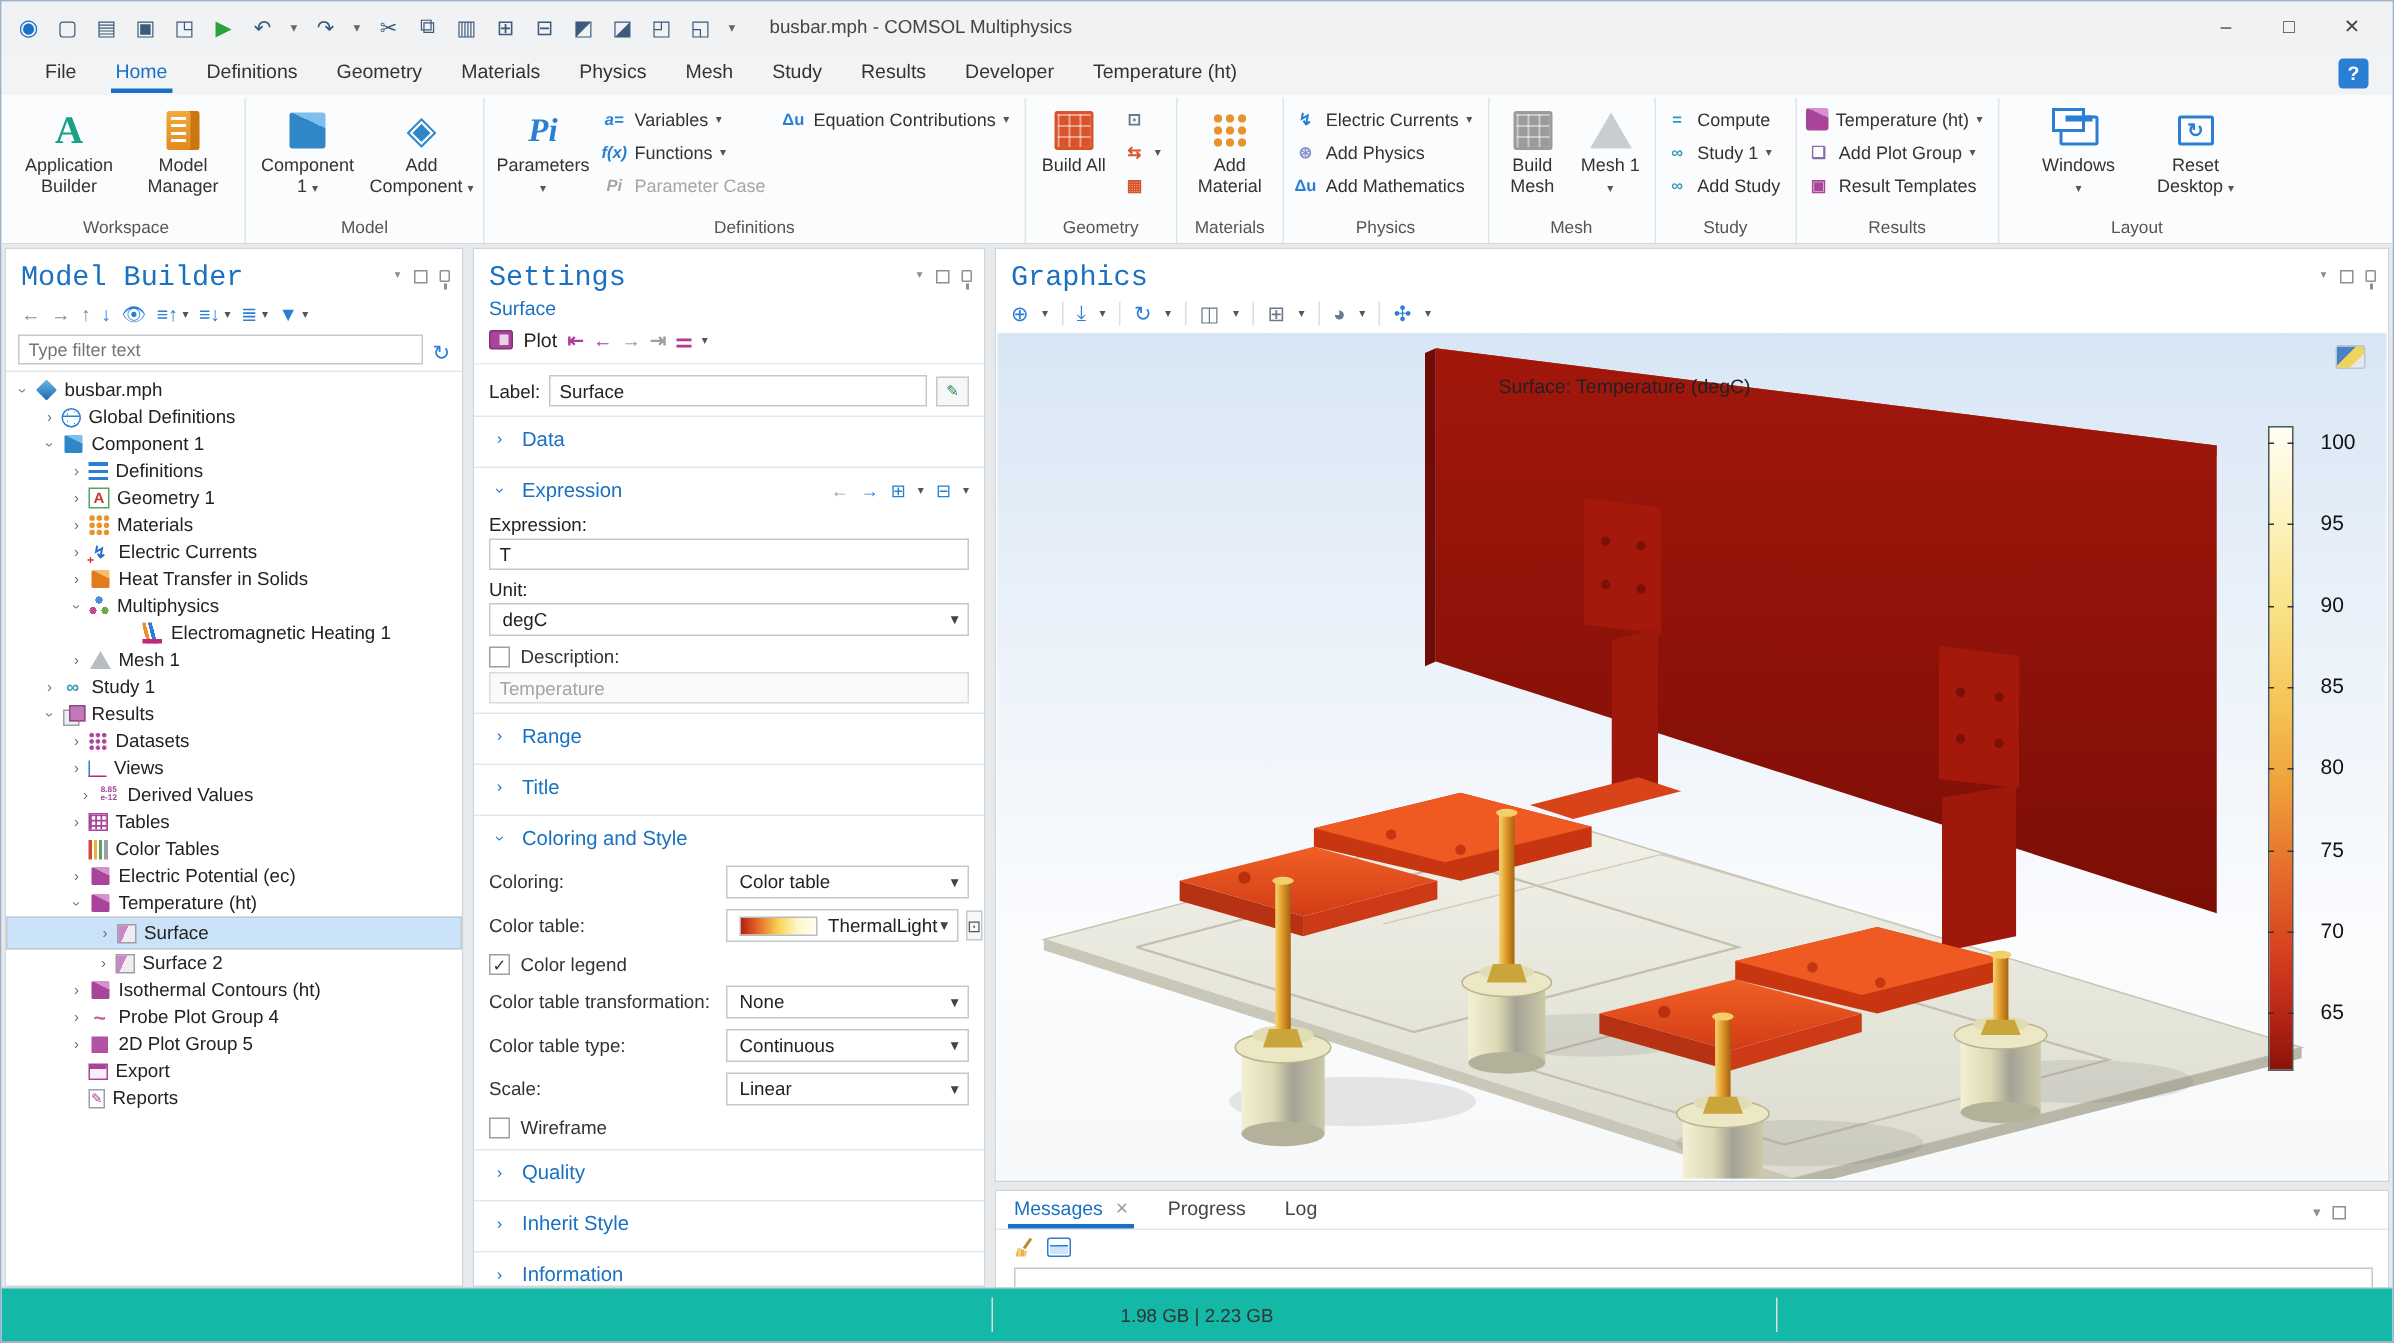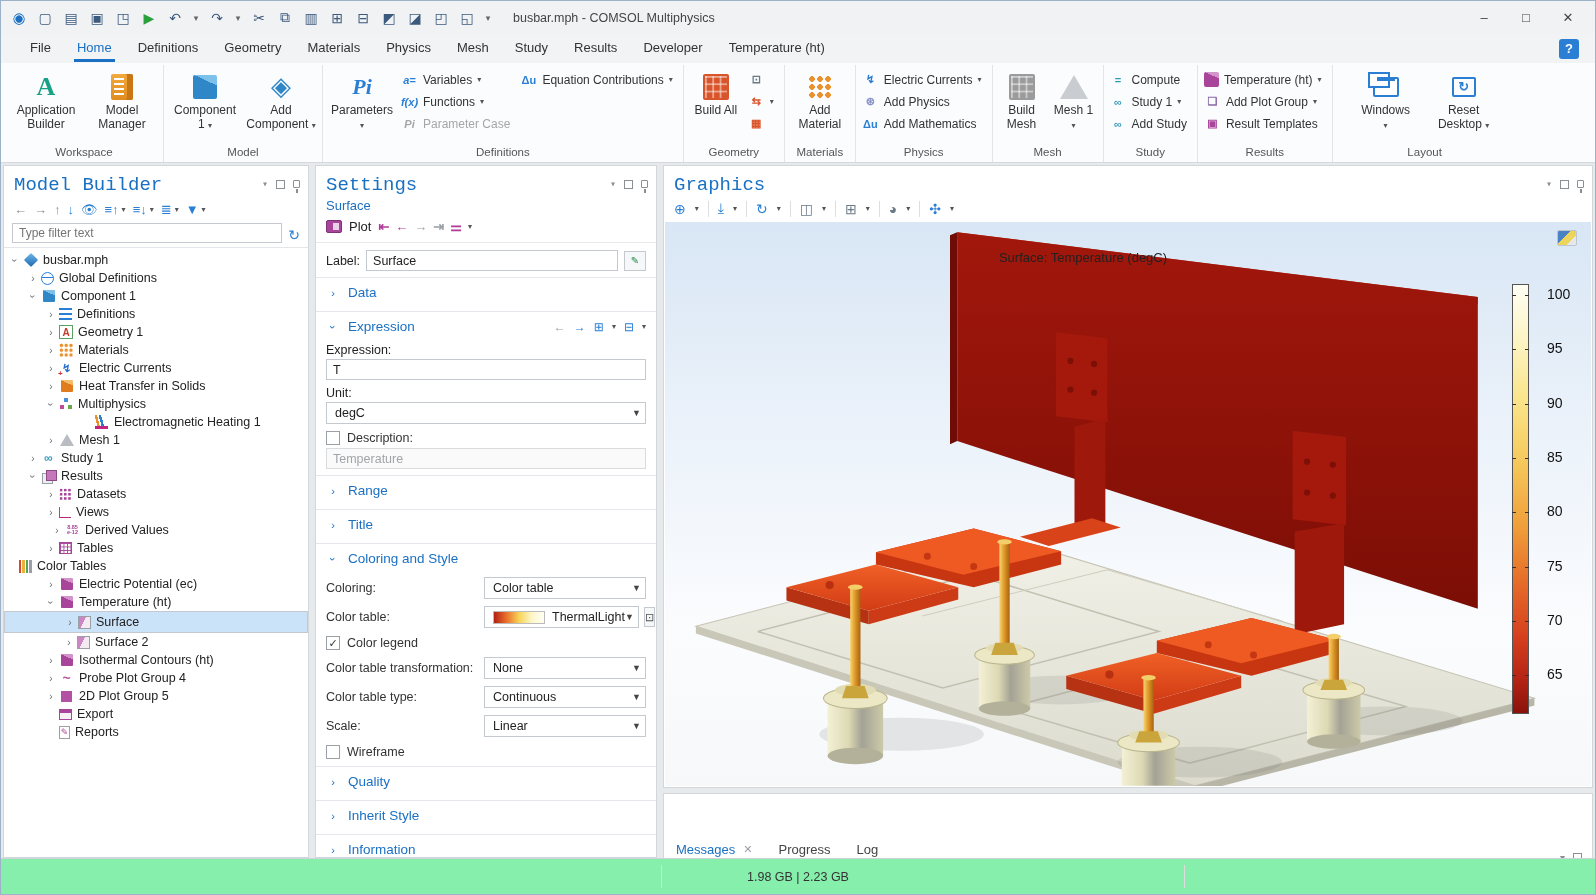--- a/index.html
+++ b/index.html
@@ -178,37 +178,37 @@
              background:linear-gradient(135deg,#3a79c0 0 40%,#f0d24a 40% 70%,#e8e8e8 70%); opacity:.9; }
   .cbar { position:absolute; right:62px; top:62px; width:17px; height:430px; border:1px solid #555;
           background:linear-gradient(180deg,#fffef4 0%,#fcf3c0 14%,#f9e386 28%,#f5c75a 42%,#f0a03a 56%,#e56a29 70%,#d6401f 82%,#b52415 92%,#8a120a 100%); }
   .cbar .tick { position:absolute; left:-1px; width:4px; height:1px; background:#333; }
   .cbar .tick.r { left:auto; right:-1px; }
   .cticks { position:absolute; right:18px; top:62px; width:36px; height:430px; }
   .cticks div { position:absolute; left:10px; font-size:14px; color:#111; transform:translateY(-50%); }
 
   
   #messages { height:88px; }
-  .mtabs { display:flex; align-items:flex-end; padding:4px 10px 0 12px; gap:26px; font-size:13px; color:#444;margin-top:44px; }
+  .mtabs { display:flex; align-items:center; padding:4px 28px 0 12px; gap:26px; font-size:13px; color:#444; }
   .mtab2 { padding-bottom:6px; position:relative; display:flex; gap:8px; align-items:center; }
   .mtab2.active { color:#1a70c2; }
   .mtab2.active::after { content:""; position:absolute; left:-4px; right:-4px; bottom:0; height:2.5px; background:#1a70c2; }
   .mtab2 .x { color:#9aa0a6; font-size:11px; }
   .mtabicons { margin-left:auto; display:flex; gap:8px; align-items:center; color:#8a8f94; font-size:10px; }
   .mtoolrow { display:flex; gap:8px; padding:5px 10px 4px 12px; border-top:1px solid #e4e8ec; }
   .broom { width:14px; height:14px; position:relative; }
   .broom::before { content:""; position:absolute; left:8px; top:0; width:2px; height:8px; background:#b98a3c; transform:rotate(35deg); }
   .broom::after { content:""; position:absolute; left:1px; top:7px; width:8px; height:6px;
                   background:linear-gradient(90deg,#e8b24c 0 2px,#f3cf7a 2px 4px,#e8b24c 4px 6px,#f3cf7a 6px); clip-path:polygon(0 100%,20% 0,100% 40%,85% 100%); }
   .envico { width:16px; height:13px; border:1.4px solid #2a7fd4; border-radius:2px; position:relative; background:#fff; }
   .envico::after { content:""; position:absolute; left:1px; right:1px; bottom:1px; height:5px; background:#cfe4f8; border-top:1.2px solid #2a7fd4; }
   .msgbox { margin:2px 10px 8px 12px; height:26px; border:1px solid #c3c9cf; background:#fff; }
 
   
-  #statusbar { height:36px; background:#86efac; border-top:1px solid #d0d3d6; display:flex; align-items:center; justify-content:center; font-size:12.5px; color:#333; position:relative; }
+  #statusbar { height:36px; background:#14b8a6; border-top:1px solid #d0d3d6; display:flex; align-items:center; justify-content:center; font-size:12.5px; color:#333; position:relative; }
   #statusbar .sep { position:absolute; top:6px; bottom:6px; width:1px; background:#dcdcdc; }
 </style>
 </head>
 <body>
 
 <div id="app">
 
   <div id="titlebar">
     <div class="qat">
       <span class="qicon applogo">◉</span>
@@ -575,21 +575,21 @@
             <span class="tw col"></span>
             <span class="ic ic-dv">8.85
 e-12</span>
             <span>Derived Values</span>
           </div>
         <div class="trow" style="padding-left:40px">
             <span class="tw col"></span>
             <span class="ic ic-tbl"></span>
             <span>Tables</span>
           </div>
-        <div class="trow" style="">
+        <div class="trow" style="padding-left:40px">
             <span class="tw"></span>
             <span class="ic ic-ct"></span>
             <span>Color Tables</span>
           </div>
         <div class="trow" style="padding-left:40px">
             <span class="tw col"></span>
             <span class="ic ic-cubep"></span>
             <span>Electric Potential (ec)</span>
           </div>
         <div class="trow" style="padding-left:40px">

